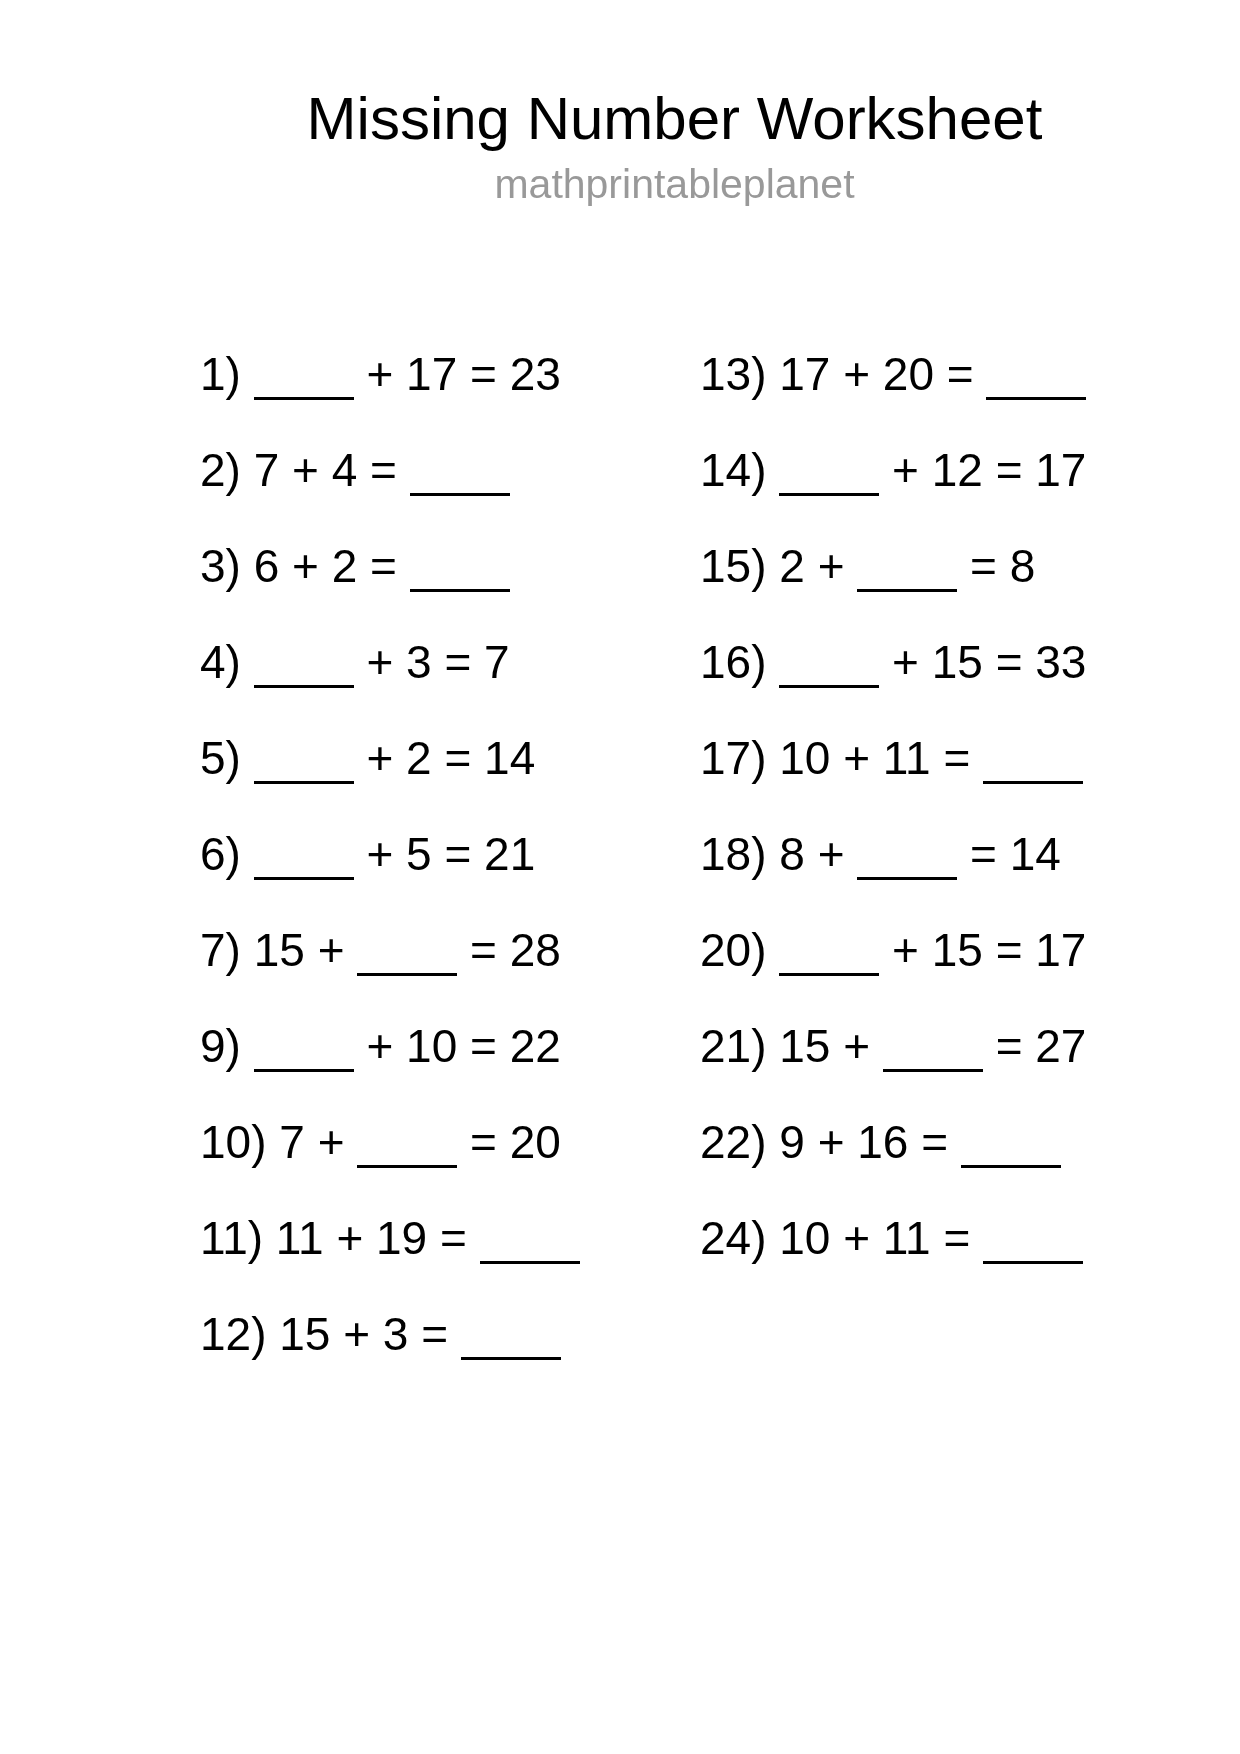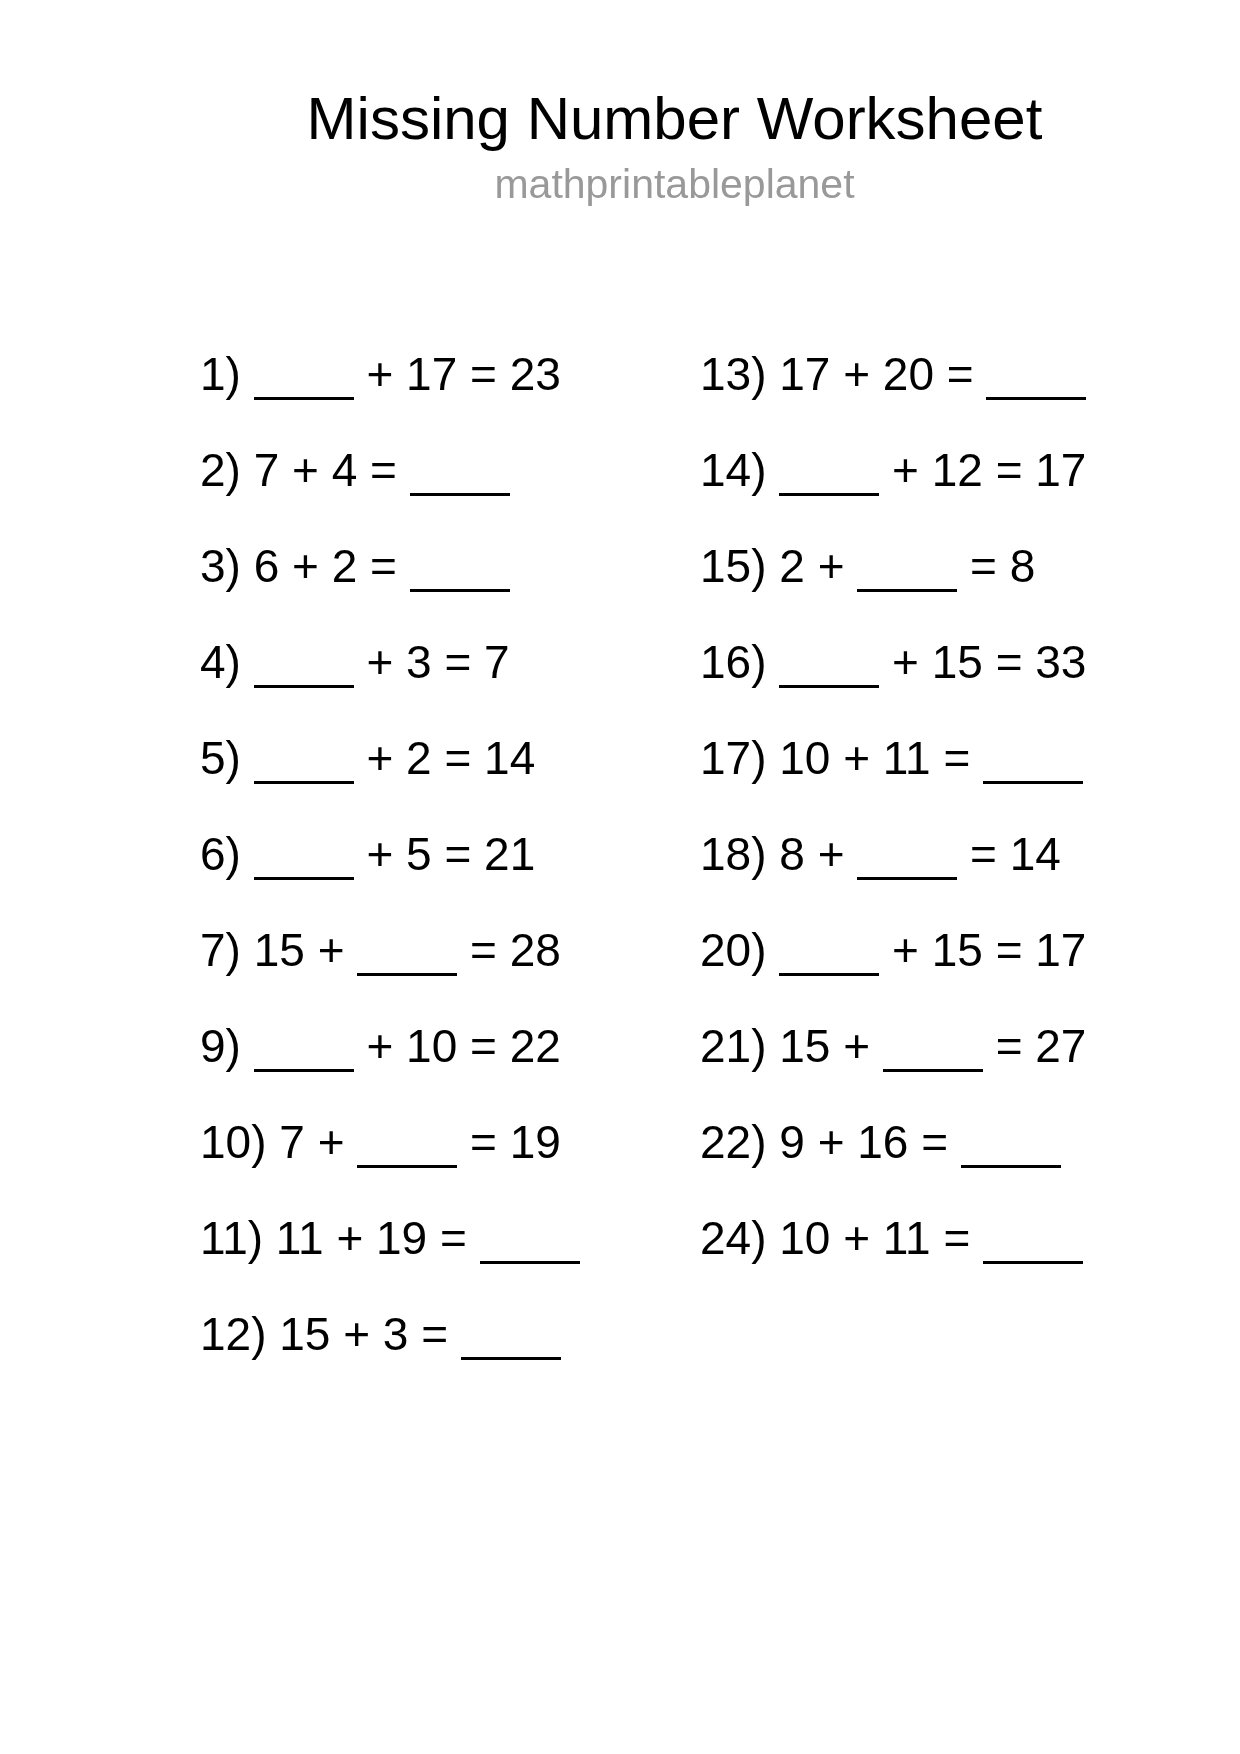--- a/index.html
+++ b/index.html
@@ -73,21 +73,21 @@
 
   <div class="column left">
       <div class="problem"><span>1) </span><span class="blank"></span><span> + 17 = 23</span></div>
       <div class="problem"><span>2) </span><span>7 + 4 = </span><span class="blank"></span></div>
       <div class="problem"><span>3) </span><span>6 + 2 = </span><span class="blank"></span></div>
       <div class="problem"><span>4) </span><span class="blank"></span><span> + 3 = 7</span></div>
       <div class="problem"><span>5) </span><span class="blank"></span><span> + 2 = 14</span></div>
       <div class="problem"><span>6) </span><span class="blank"></span><span> + 5 = 21</span></div>
       <div class="problem"><span>7) </span><span>15 + </span><span class="blank"></span><span> = 28</span></div>
       <div class="problem"><span>9) </span><span class="blank"></span><span> + 10 = 22</span></div>
-      <div class="problem"><span>10) </span><span>7 + </span><span class="blank"></span><span> = 19</span></div>
+      <div class="problem"><span>10) </span><span>7 + </span><span class="blank"></span><span> = 20</span></div>
       <div class="problem"><span>11) </span><span>11 + 19 = </span><span class="blank"></span></div>
       <div class="problem"><span>12) </span><span>15 + 3 = </span><span class="blank"></span></div>
     </div>
 
   <div class="column right">
       <div class="problem"><span>13) </span><span>17 + 20 = </span><span class="blank"></span></div>
       <div class="problem"><span>14) </span><span class="blank"></span><span> + 12 = 17</span></div>
       <div class="problem"><span>15) </span><span>2 + </span><span class="blank"></span><span> = 8</span></div>
       <div class="problem"><span>16) </span><span class="blank"></span><span> + 15 = 33</span></div>
       <div class="problem"><span>17) </span><span>10 + 11 = </span><span class="blank"></span></div>

